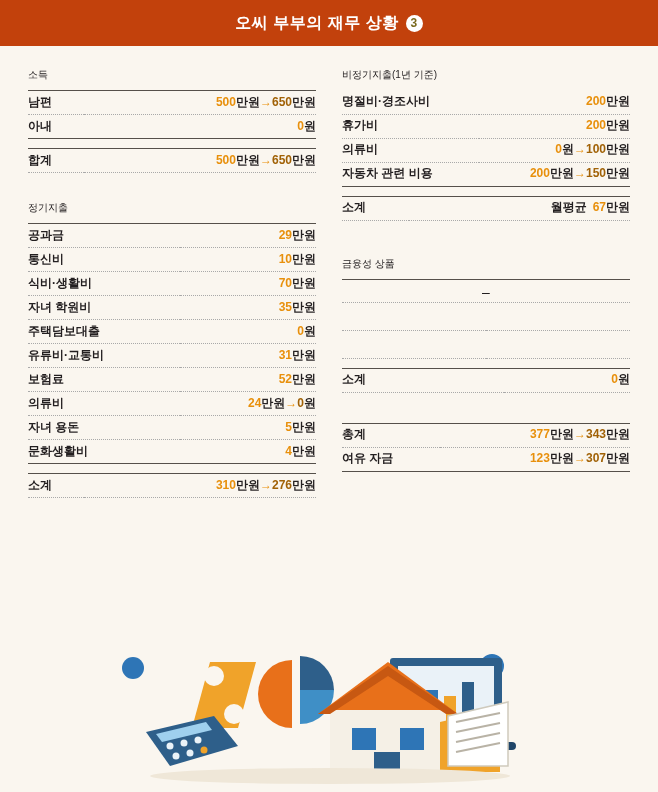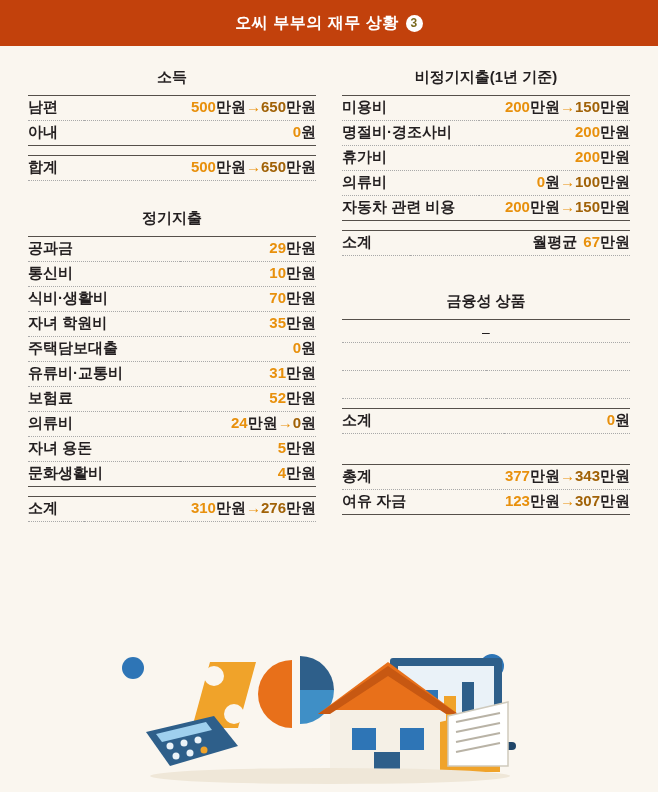--- a/index.html
+++ b/index.html
@@ -59,31 +59,31 @@
     gap: 26px;
     box-sizing: border-box;
   }
   .col {
     width: 293px;
   }
 
   .block { margin-bottom: 14px; }
 
   .block-title {
-    text-align: center;
-    font-size: 15px;
-    font-weight: bold;
+    text-align: left;
+    font-size: 10px;
+    font-weight: normal;
     color: #231f20;
     padding: 6px 0 8px 0;
   }
 
   table.rows {
     width: 100%;
     border-collapse: collapse;
-    font-size: 15px;
+    font-size: 12px;
   }
   table.rows tr { height: 24px; }
   table.rows td {
     border-bottom: 1px dotted #a9a9a9;
     padding: 2px 0 3px 0;
     vertical-align: middle;
   }
   table.rows td.label {
     text-align: left;
     font-weight: bold;
@@ -228,24 +228,20 @@
       </div>
 
     </div>
 
     <div class="col">
 
       <div class="block">
         <div class="block-title">비정기지출(1년 기준)</div>
         <table class="rows">
           <tbody>
-              <tr class="top">
-            <td class="label">미용비</td>
-            <td class="value"><span class="num-old">200</span><span class="unit">만원</span><span class="arrow">→</span><span class="num-new">150</span><span class="unit">만원</span></td>
-          </tr>
           <tr>
             <td class="label">명절비·경조사비</td>
             <td class="value"><span class="num">200</span><span class="unit">만원</span></td>
           </tr>
           <tr>
             <td class="label">휴가비</td>
             <td class="value"><span class="num">200</span><span class="unit">만원</span></td>
           </tr>
           <tr>
             <td class="label">의류비</td>

